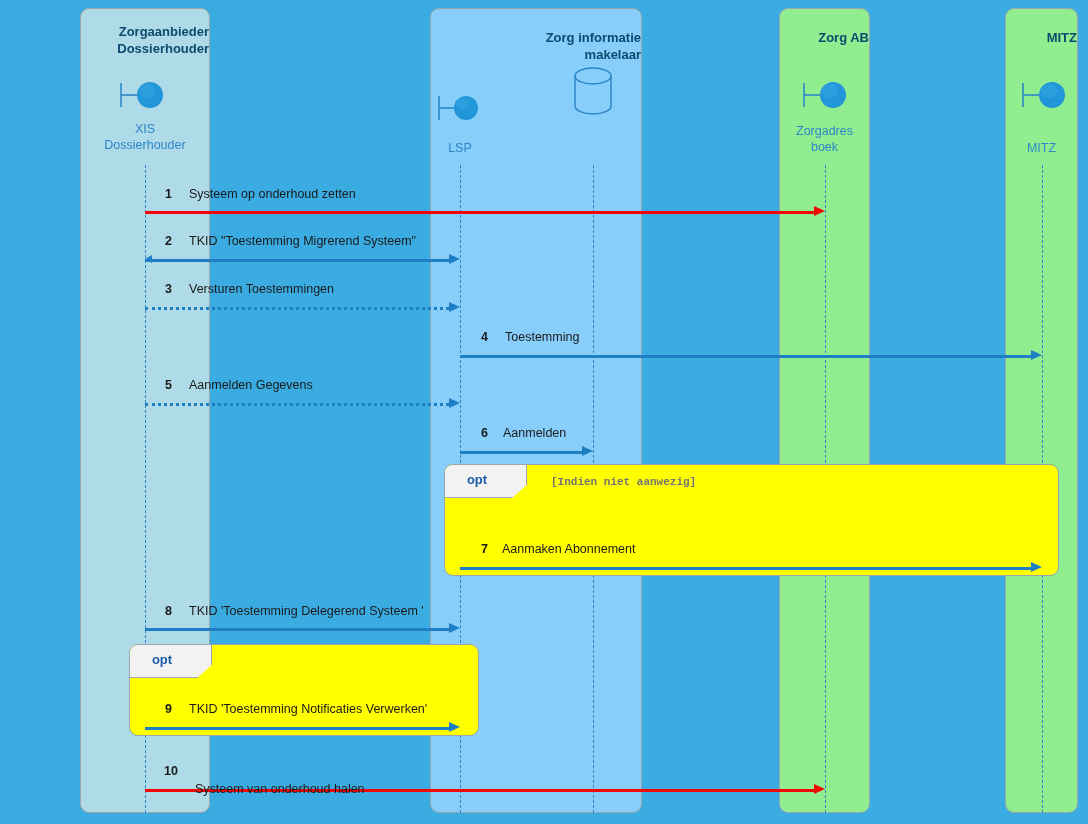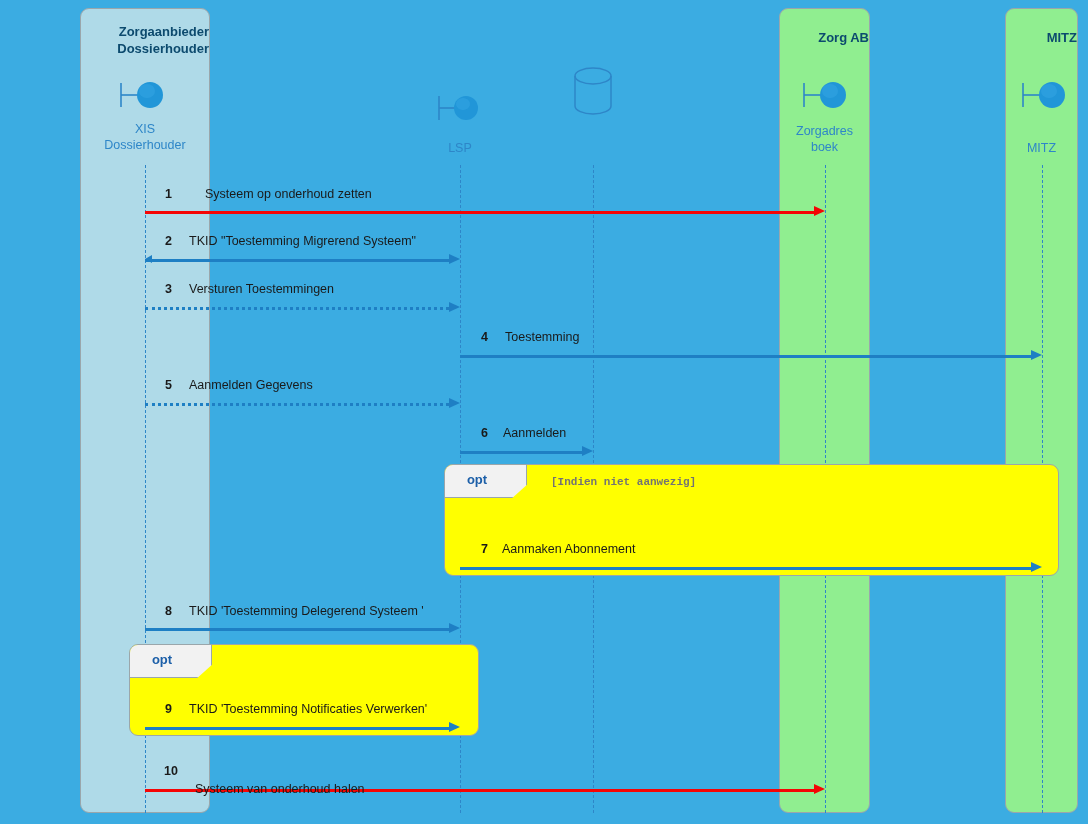--- a/index.html
+++ b/index.html
@@ -159,20 +159,24 @@
 </head>
 <body>
 
 <div id="stage">
 
   <div class="group-box" style="left:80px; top:8px; width:130px; height:805px; background:#AFDAE8;">
     <div class="group-title" style="top:14px;">Zorgaanbieder
 Dossierhouder</div>
   </div>
 
+  <div class="group-box" style="left:430px; top:8px; width:212px; height:805px; background:#87CEFA;">
+    <div class="group-title" style="top:20px;">Zorg informatie
+makelaar</div>
+  </div>
 
   <div class="group-box" style="left:779px; top:8px; width:91px; height:805px; background:#90EE90;">
     <div class="group-title" style="top:20px;margin-left:35px;">Zorg AB</div>
   </div>
 
   <div class="group-box" style="left:1005px; top:8px; width:73px; height:805px; background:#90EE90;">
     <div class="group-title" style="top:20px;">MITZ</div>
   </div>
 
   <div class="actor-icon" style="left:119px; top:79px;">
@@ -242,21 +246,21 @@
       <div class="frag-op">opt</div>
     </div>
     <div class="frag-guard" style="left:106px; top:11px;"></div>
   </div>
 
   <div class="msg red" style="left:145px; top:211px; width:680px;">
     <div class="shaft" style="width:669px;"></div>
     <div class="head" style="left:669px;"></div>
   </div>
   <div class="msg-num" style="left:146px; top:187px; width:26px;">1</div>
-  <div class="msg-label" style="left:205px; top:187px;">Systeem op onderhoud zetten</div>
+  <div class="msg-label" style="left:189px; top:187px;">Systeem op onderhoud zetten</div>
 
   <div class="msg solid" style="left:145px; top:259px; width:315px;">
     <div class="shaft" style="width:304px;"></div>
     <div class="head" style="left:304px;"></div>
     <div class="tail"></div>
   </div>
   <div class="msg-num" style="left:146px; top:234px; width:26px;">2</div>
   <div class="msg-label" style="left:189px; top:234px;">TKID "Toestemming Migrerend Systeem"</div>
 
   <div class="msg dotted" style="left:145px; top:307px; width:315px;">

